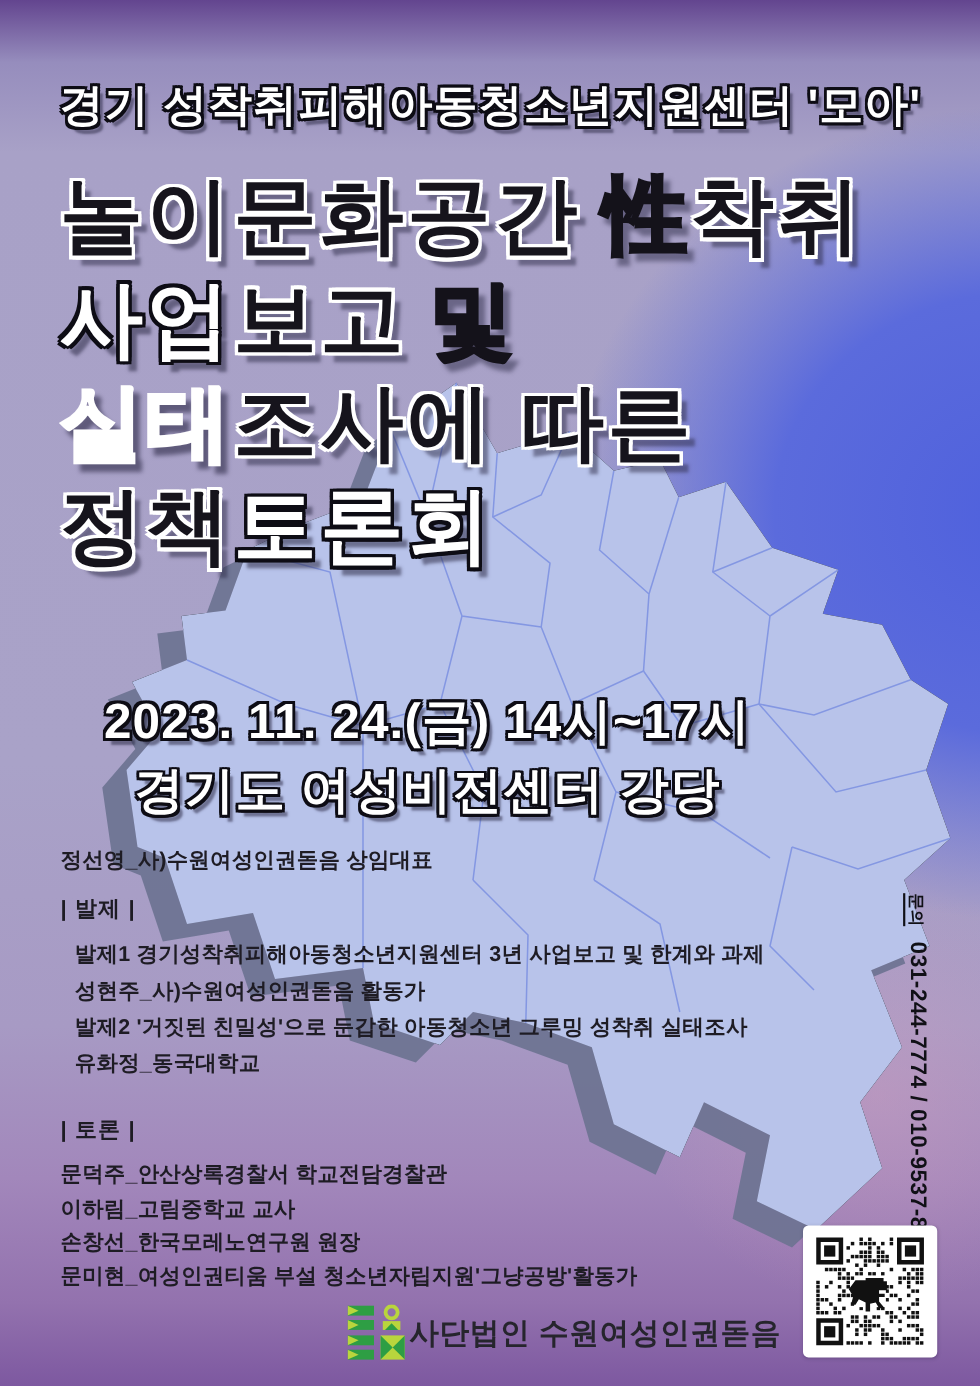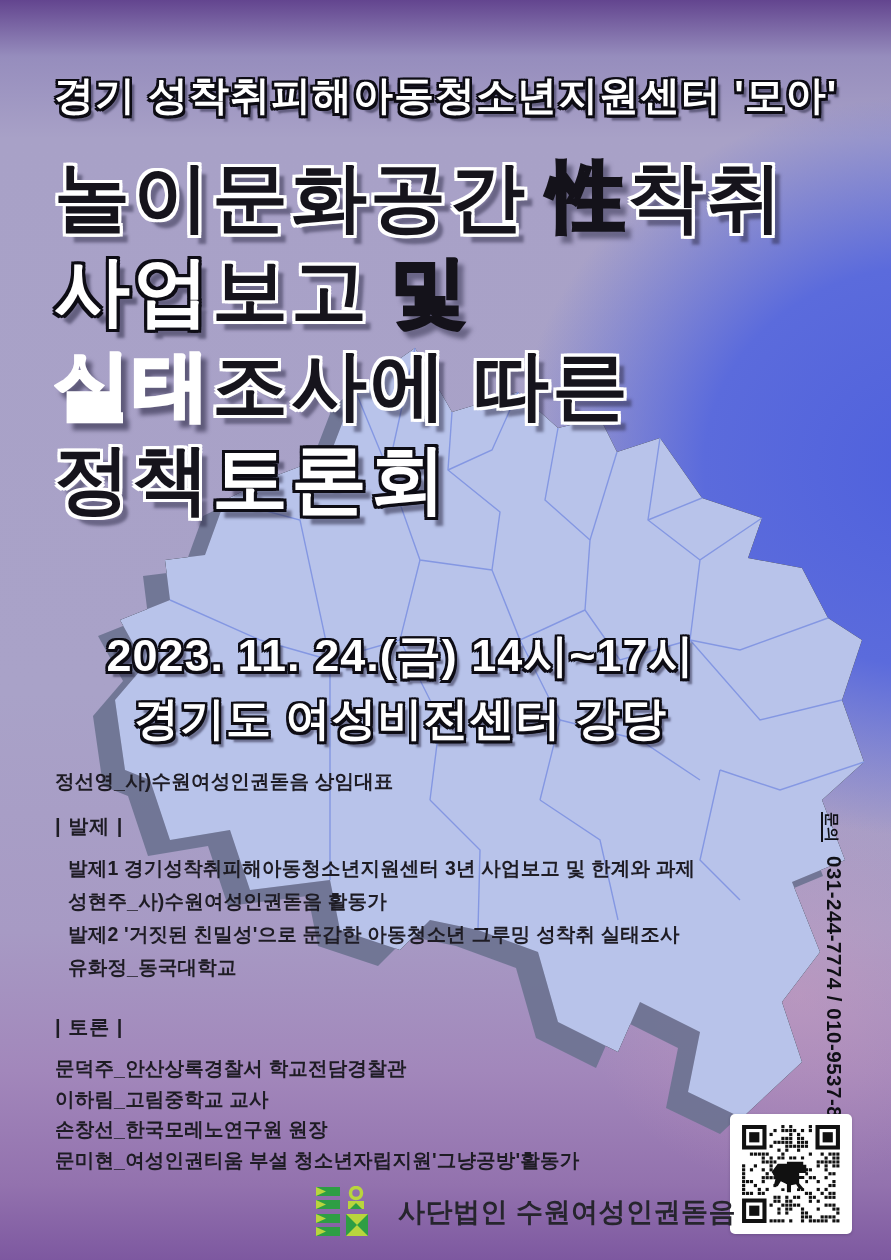--- a/index.html
+++ b/index.html
@@ -27,37 +27,37 @@
     -3px 0 0 #fff,3px 0 0 #fff,0 -3px 0 #fff,0 3px 0 #fff,
     8px 9px 3px rgba(44,42,70,.5);}
   .hk{color:transparent;-webkit-text-stroke:3.5px #14121a;
     filter:drop-shadow(6px 7px 2px rgba(44,42,70,.5));}
   .hw{color:transparent;-webkit-text-stroke:3.5px #ffffff;
     filter:drop-shadow(6px 7px 2px rgba(70,66,96,.75));}
   .gap{margin-left:.27em;}
   
   .center-name{left:54px;top:68px;font-size:40px;font-weight:800;letter-spacing:1px;z-index:3;}
   .title{left:54px;top:150px;z-index:3;font-size:76px;font-weight:800;line-height:94px;letter-spacing:3px;white-space:nowrap;}
-  .datetime{left:12px;top:624px;width:777px;text-align:center;z-index:3;font-size:45px;font-weight:800;line-height:63px;letter-spacing:1px;}
+  .datetime{left:0;top:624px;width:777px;text-align:center;z-index:3;font-size:45px;font-weight:800;line-height:63px;letter-spacing:1px;}
   .sec{left:55px;z-index:3;color:#1e1c24;}
   .sec .label{font-size:20px;font-weight:800;margin-bottom:12px;letter-spacing:1px;}
   .sec .ln{font-size:19.5px;font-weight:700;letter-spacing:.2px;}
   .sec-chair{top:768px;}
   .sec-pres{top:813px;}
   .sec-pres .ln{line-height:33px;margin-left:13px;}
   .sec-disc{top:1014px;}
   .sec-disc .ln{line-height:30.5px;}
   .indent{padding-left:58px;}
   .contact{left:846px;top:812px;width:310px;transform:rotate(90deg);transform-origin:0 0;
     z-index:3;color:#101016;white-space:nowrap;}
   .contact .c-label{font-size:15px;font-weight:700;border-bottom:2px solid #101016;padding-bottom:1px;margin-right:14px;}
   .contact .c-num{font-size:20.5px;font-weight:800;letter-spacing:.5px;}
   .qr-card{left:730px;top:1114px;width:122px;height:120px;background:#fff;border-radius:5px;z-index:4;
     display:flex;align-items:center;justify-content:center;box-shadow:0 1px 3px rgba(40,30,60,.25);}
-  .footer{left:316px;top:1186px;z-index:4;display:flex;align-items:center;gap:30px;}
+  .footer{left:316px;top:1186px;z-index:4;display:flex;align-items:center;gap:4px;}
   .footer .org{font-size:27px;font-weight:700;color:#26252d;letter-spacing:.5px;}
   .map-svg{left:0;top:0;z-index:1;}
 </style>
 </head>
 <body>
 
 <div class="poster">
 
   <svg class="abs map-svg" width="891" height="1260" viewBox="0 0 891 1260" aria-hidden="true">
     <g id="map-shape">

